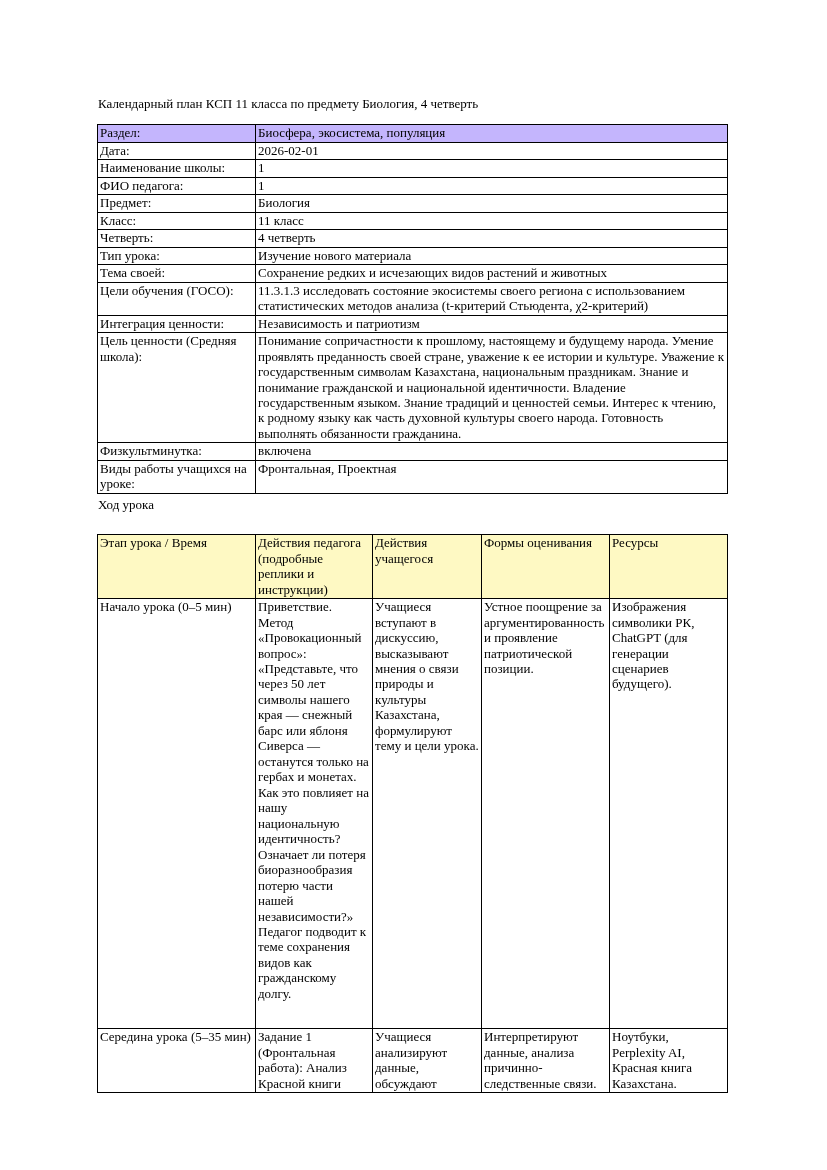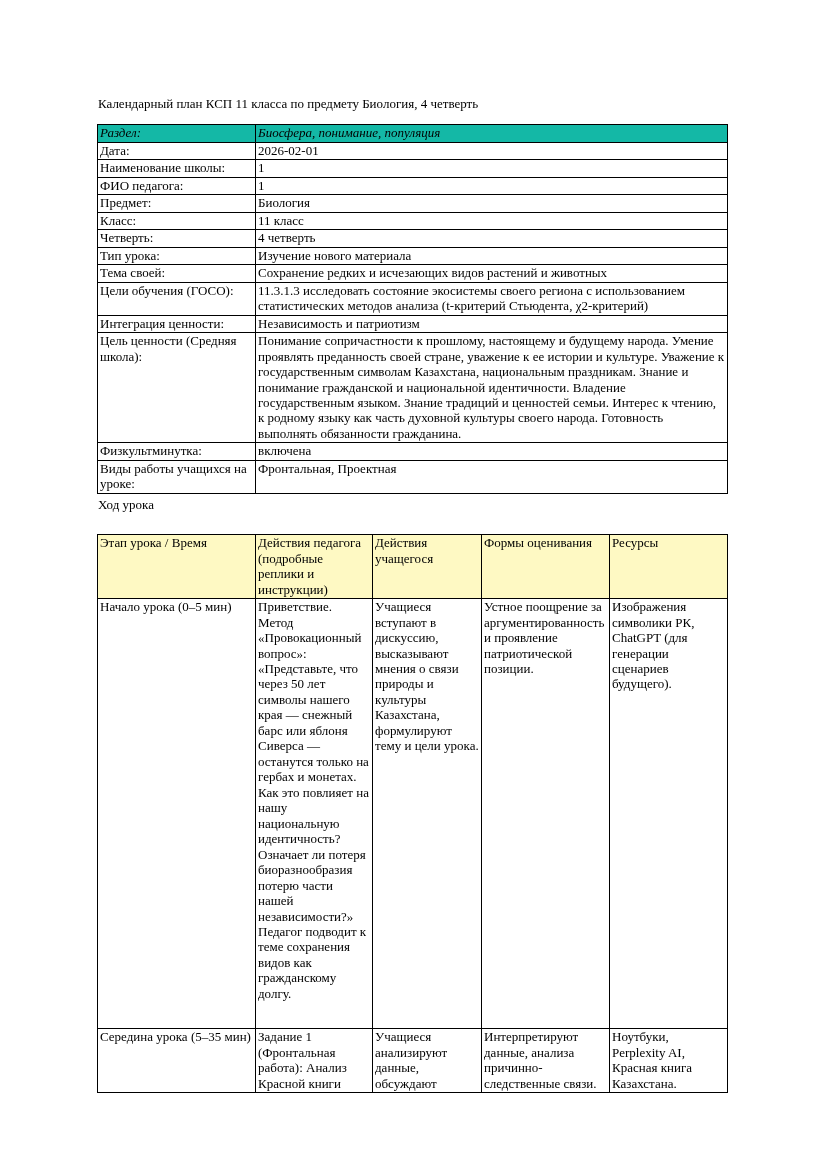--- a/index.html
+++ b/index.html
@@ -18,41 +18,41 @@
   .doc-title { margin:0 0 13px 1px; }
   table { border-collapse:collapse; table-layout:fixed; width:630px; }
   td, th {
     border:1px solid #000000;
     padding:0 2px 1px 2px;
     vertical-align:top;
     text-align:left;
     font-weight:normal;
     overflow-wrap:break-word;
   }
-  .info-table tr.header-row td { background:#14b8a6;font-style:italic; }
+  .info-table tr.header-row td { background:#c4b5fd; }
   .section-heading { margin:3px 0 22px 1px; }
   .lesson-table thead th { background:#fef9c3; }
   .lesson-table tbody tr.tall-row td { height:428px; }
 </style>
 </head>
 <body>
 
 <div class="page">
 
   <p class="doc-title">Календарный план КСП 11 класса по предмету Биология, 4 четверть</p>
 
   <table class="info-table">
     <colgroup>
         <col style="width:158px">
         <col style="width:472px">
       </colgroup>
     <tbody>
       <tr class="header-row">
         <td>Раздел:</td>
-        <td>Биосфера, понимание, популяция</td>
+        <td>Биосфера, экосистема, популяция</td>
       </tr>
       <tr>
         <td>Дата:</td>
         <td>2026-02-01</td>
       </tr>
       <tr>
         <td>Наименование школы:</td>
         <td>1</td>
       </tr>
       <tr>

